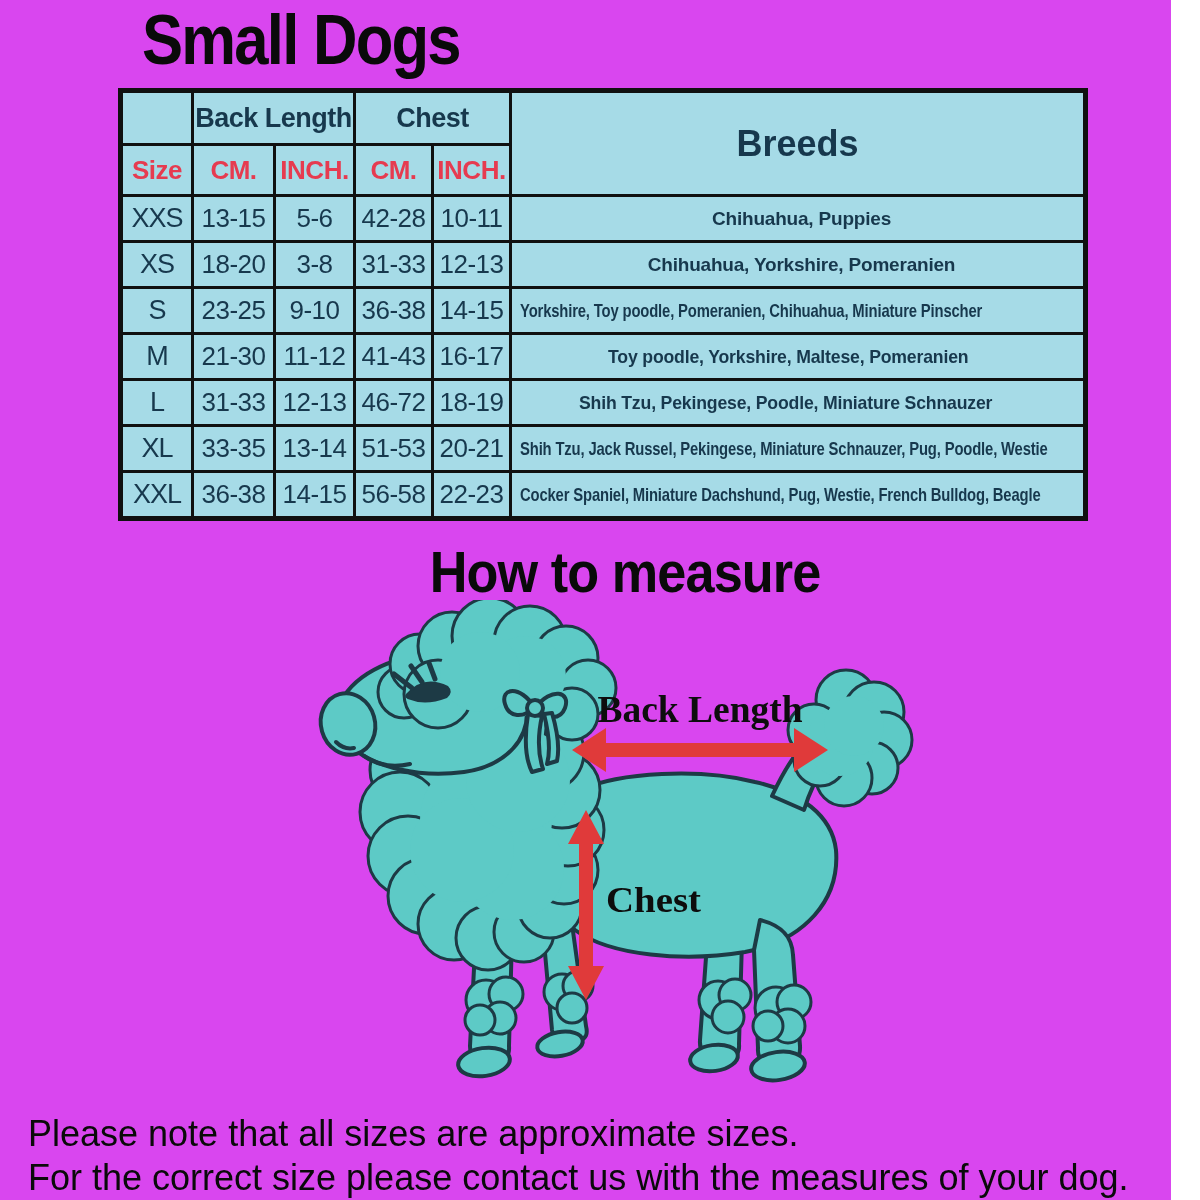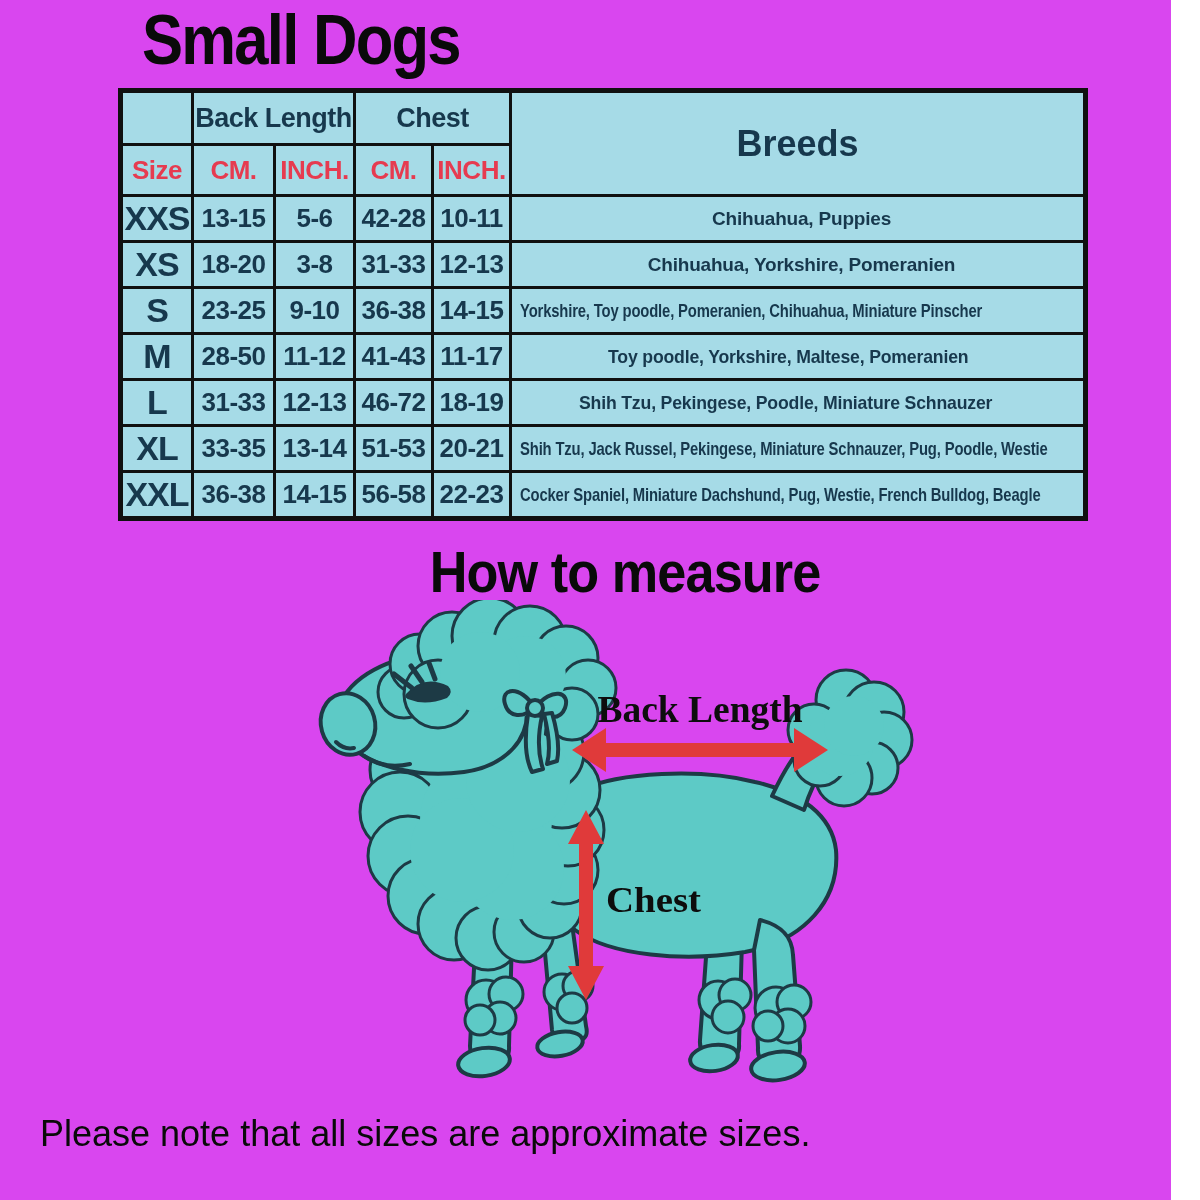--- a/index.html
+++ b/index.html
@@ -21,22 +21,22 @@
               table-layout:fixed;background:var(--table-bg);
               border:5px solid var(--table-border);}
   .size-table th,.size-table td{border:3px solid var(--table-border);padding:0;
               text-align:center;vertical-align:middle;overflow:visible;}
   .size-table thead tr.r1 th{height:50px;}
   .size-table thead tr.r2 th{height:48px;text-align:center;}
   .size-table tbody tr td{height:43px;}
   .grp{font-size:27px;font-weight:700;color:var(--header-navy);letter-spacing:-.5px;}
   .breeds-h{font-size:36px;font-weight:700;color:var(--header-navy);}
   .sub{font-size:26px;font-weight:700;color:var(--header-red);letter-spacing:-.5px;}
-  .size-cell{font-size:34px;font-weight:700;color:var(--cell-navy);letter-spacing:-1px;margin-top:28px;}
-  .num{font-size:26px;font-weight:700;color:var(--cell-navy);letter-spacing:-.5px;}
+  .size-cell{font-size:27px;font-weight:400;color:var(--cell-navy);letter-spacing:-1px;margin-top:28px;}
+  .num{font-size:26px;font-weight:400;color:var(--cell-navy);letter-spacing:-.5px;}
   .breeds{text-align:right;padding-left:8px !important;}
   .btxt{display:inline-block;transform-origin:left center;white-space:nowrap;
         font-size:19px;font-weight:700;color:var(--cell-navy);letter-spacing:-.2px;}
   .cond-sm{transform:scaleX(.93);}
   .cond-xs{transform:scaleX(.78);}
 
   
   .measure-heading{position:absolute;left:50px;width:1150px;top:538px;margin:0;
          text-align:center;font-size:58px;font-weight:700;color:var(--text-black);
          letter-spacing:-1px;transform:scaleX(.9);transform-origin:center top;
@@ -50,21 +50,21 @@
   .fluff-fill{fill:var(--dog-fill);stroke:none;}
   .ink{fill:var(--dog-outline);stroke:none;}
   .inkline{fill:none;stroke:var(--dog-outline);stroke-width:5;stroke-linecap:round;}
   .thinline{fill:none;stroke:var(--dog-outline);stroke-width:4;stroke-linecap:round;}
   .redshape{fill:var(--arrow-red);stroke:none;}
   .arrow-label{font-family:"Liberation Serif",serif;font-weight:700;fill:#0d0d0d;}
   .lbl-back{font-size:37px;}
   .lbl-chest{font-size:36px;}
 
   
-  .footnote{position:absolute;left:40px;top:1112px;font-size:36px;line-height:44px;
+  .footnote{position:absolute;left:28px;top:1112px;font-size:36px;line-height:44px;
             color:var(--text-black);font-weight:400;white-space:nowrap;}
 </style>
 </head>
 <body>
 
 <div class="canvas">
 
   <h1 class="title">Small Dogs</h1>
 
   <table class="size-table">
@@ -111,24 +111,24 @@
         <tr>
       <td class="size-cell">S</td>
       <td class="num">23-25</td>
       <td class="num">9-10</td>
       <td class="num">36-38</td>
       <td class="num">14-15</td>
       <td class="breeds"><span class="btxt cond-xs">Yorkshire, Toy poodle, Pomeranien, Chihuahua, Miniature Pinscher</span></td>
     </tr>
         <tr>
       <td class="size-cell">M</td>
-      <td class="num">28-50</td>
+      <td class="num">21-30</td>
       <td class="num">11-12</td>
       <td class="num">41-43</td>
-      <td class="num">11-17</td>
+      <td class="num">16-17</td>
       <td class="breeds"><span class="btxt cond-sm">Toy poodle, Yorkshire, Maltese, Pomeranien</span></td>
     </tr>
         <tr>
       <td class="size-cell">L</td>
       <td class="num">31-33</td>
       <td class="num">12-13</td>
       <td class="num">46-72</td>
       <td class="num">18-19</td>
       <td class="breeds"><span class="btxt cond-sm">Shih Tzu, Pekingese, Poodle, Miniature Schnauzer</span></td>
     </tr>
@@ -263,15 +263,16 @@
     </g>
     <g>
       <path class="redshape" d="M306,210 L288,244 L299,244 L299,366 L288,366 L306,400 L324,366 L313,366 L313,244 L324,244 Z"></path>
     </g>
     <text class="arrow-label lbl-back" x="420" y="122" text-anchor="middle" textLength="205" lengthAdjust="spacingAndGlyphs">Back Length</text>
     <text class="arrow-label lbl-chest" x="326" y="312" textLength="95" lengthAdjust="spacingAndGlyphs">Chest</text>
   </svg>
 
   <div class="footnote">
     <div>Please note that all sizes are approximate sizes.</div>
+    <div>For the correct size please contact us with the measures of your dog.</div>
   </div>
 
 </div>
 
 </body></html>

